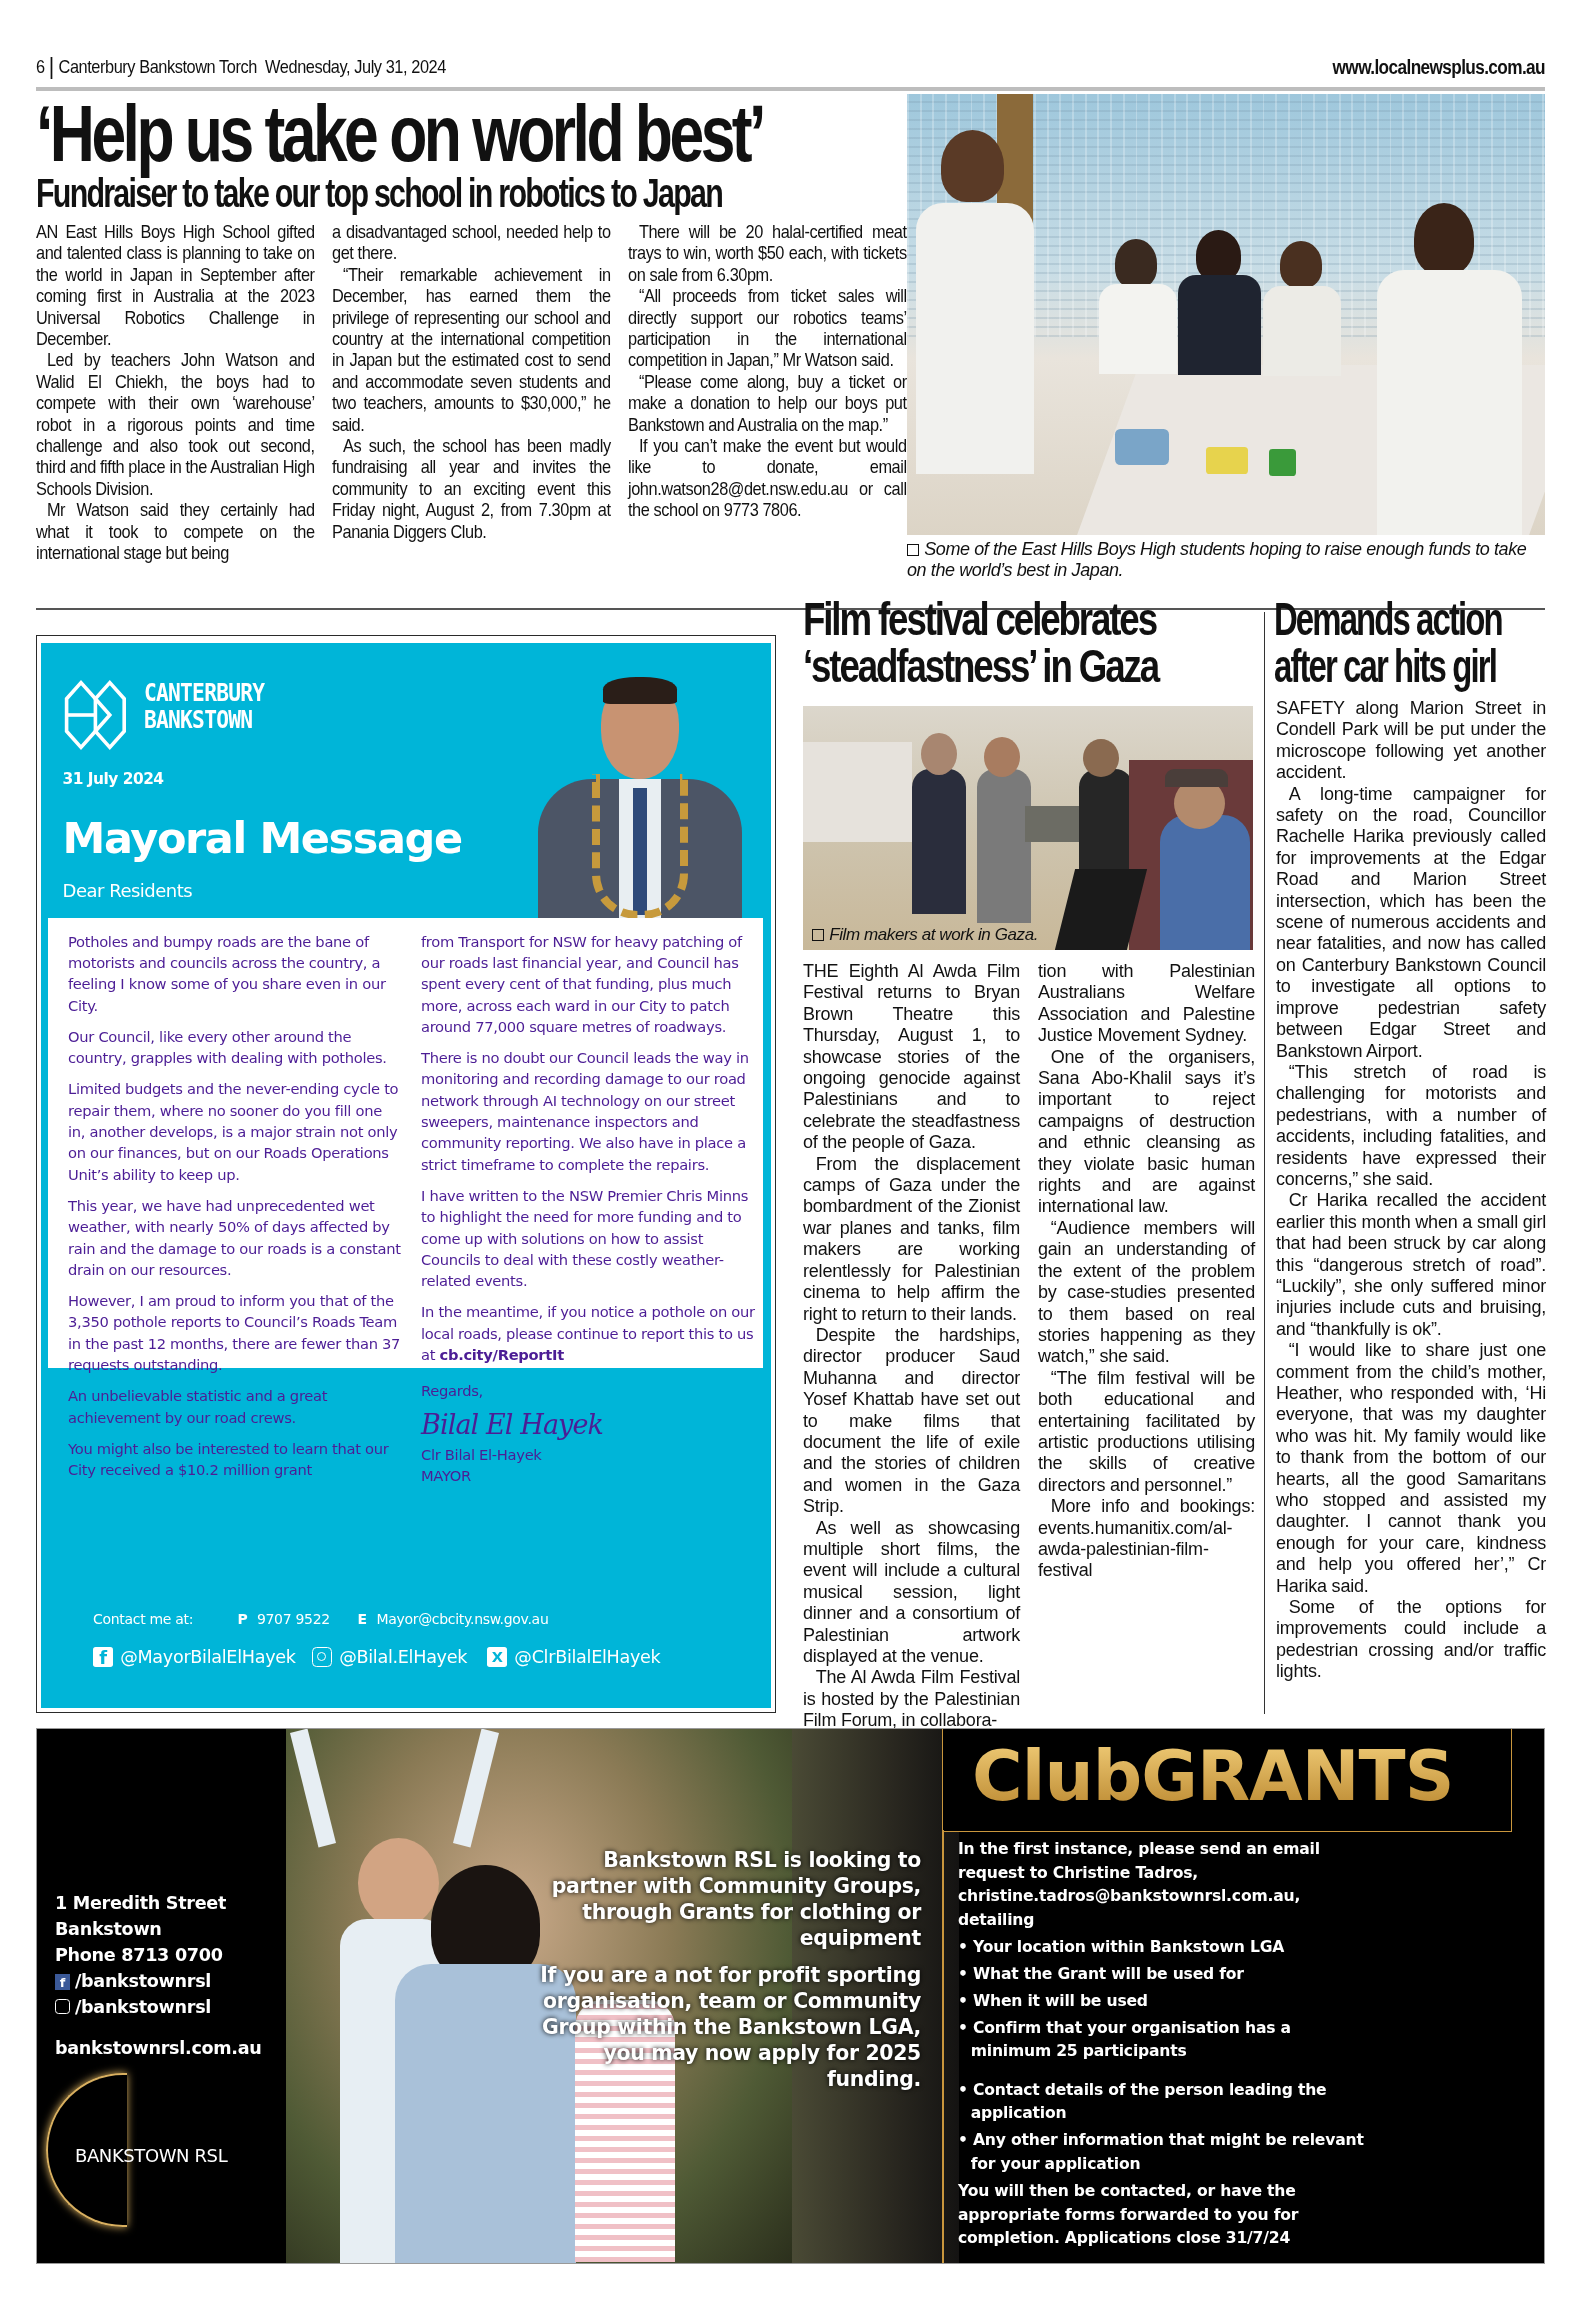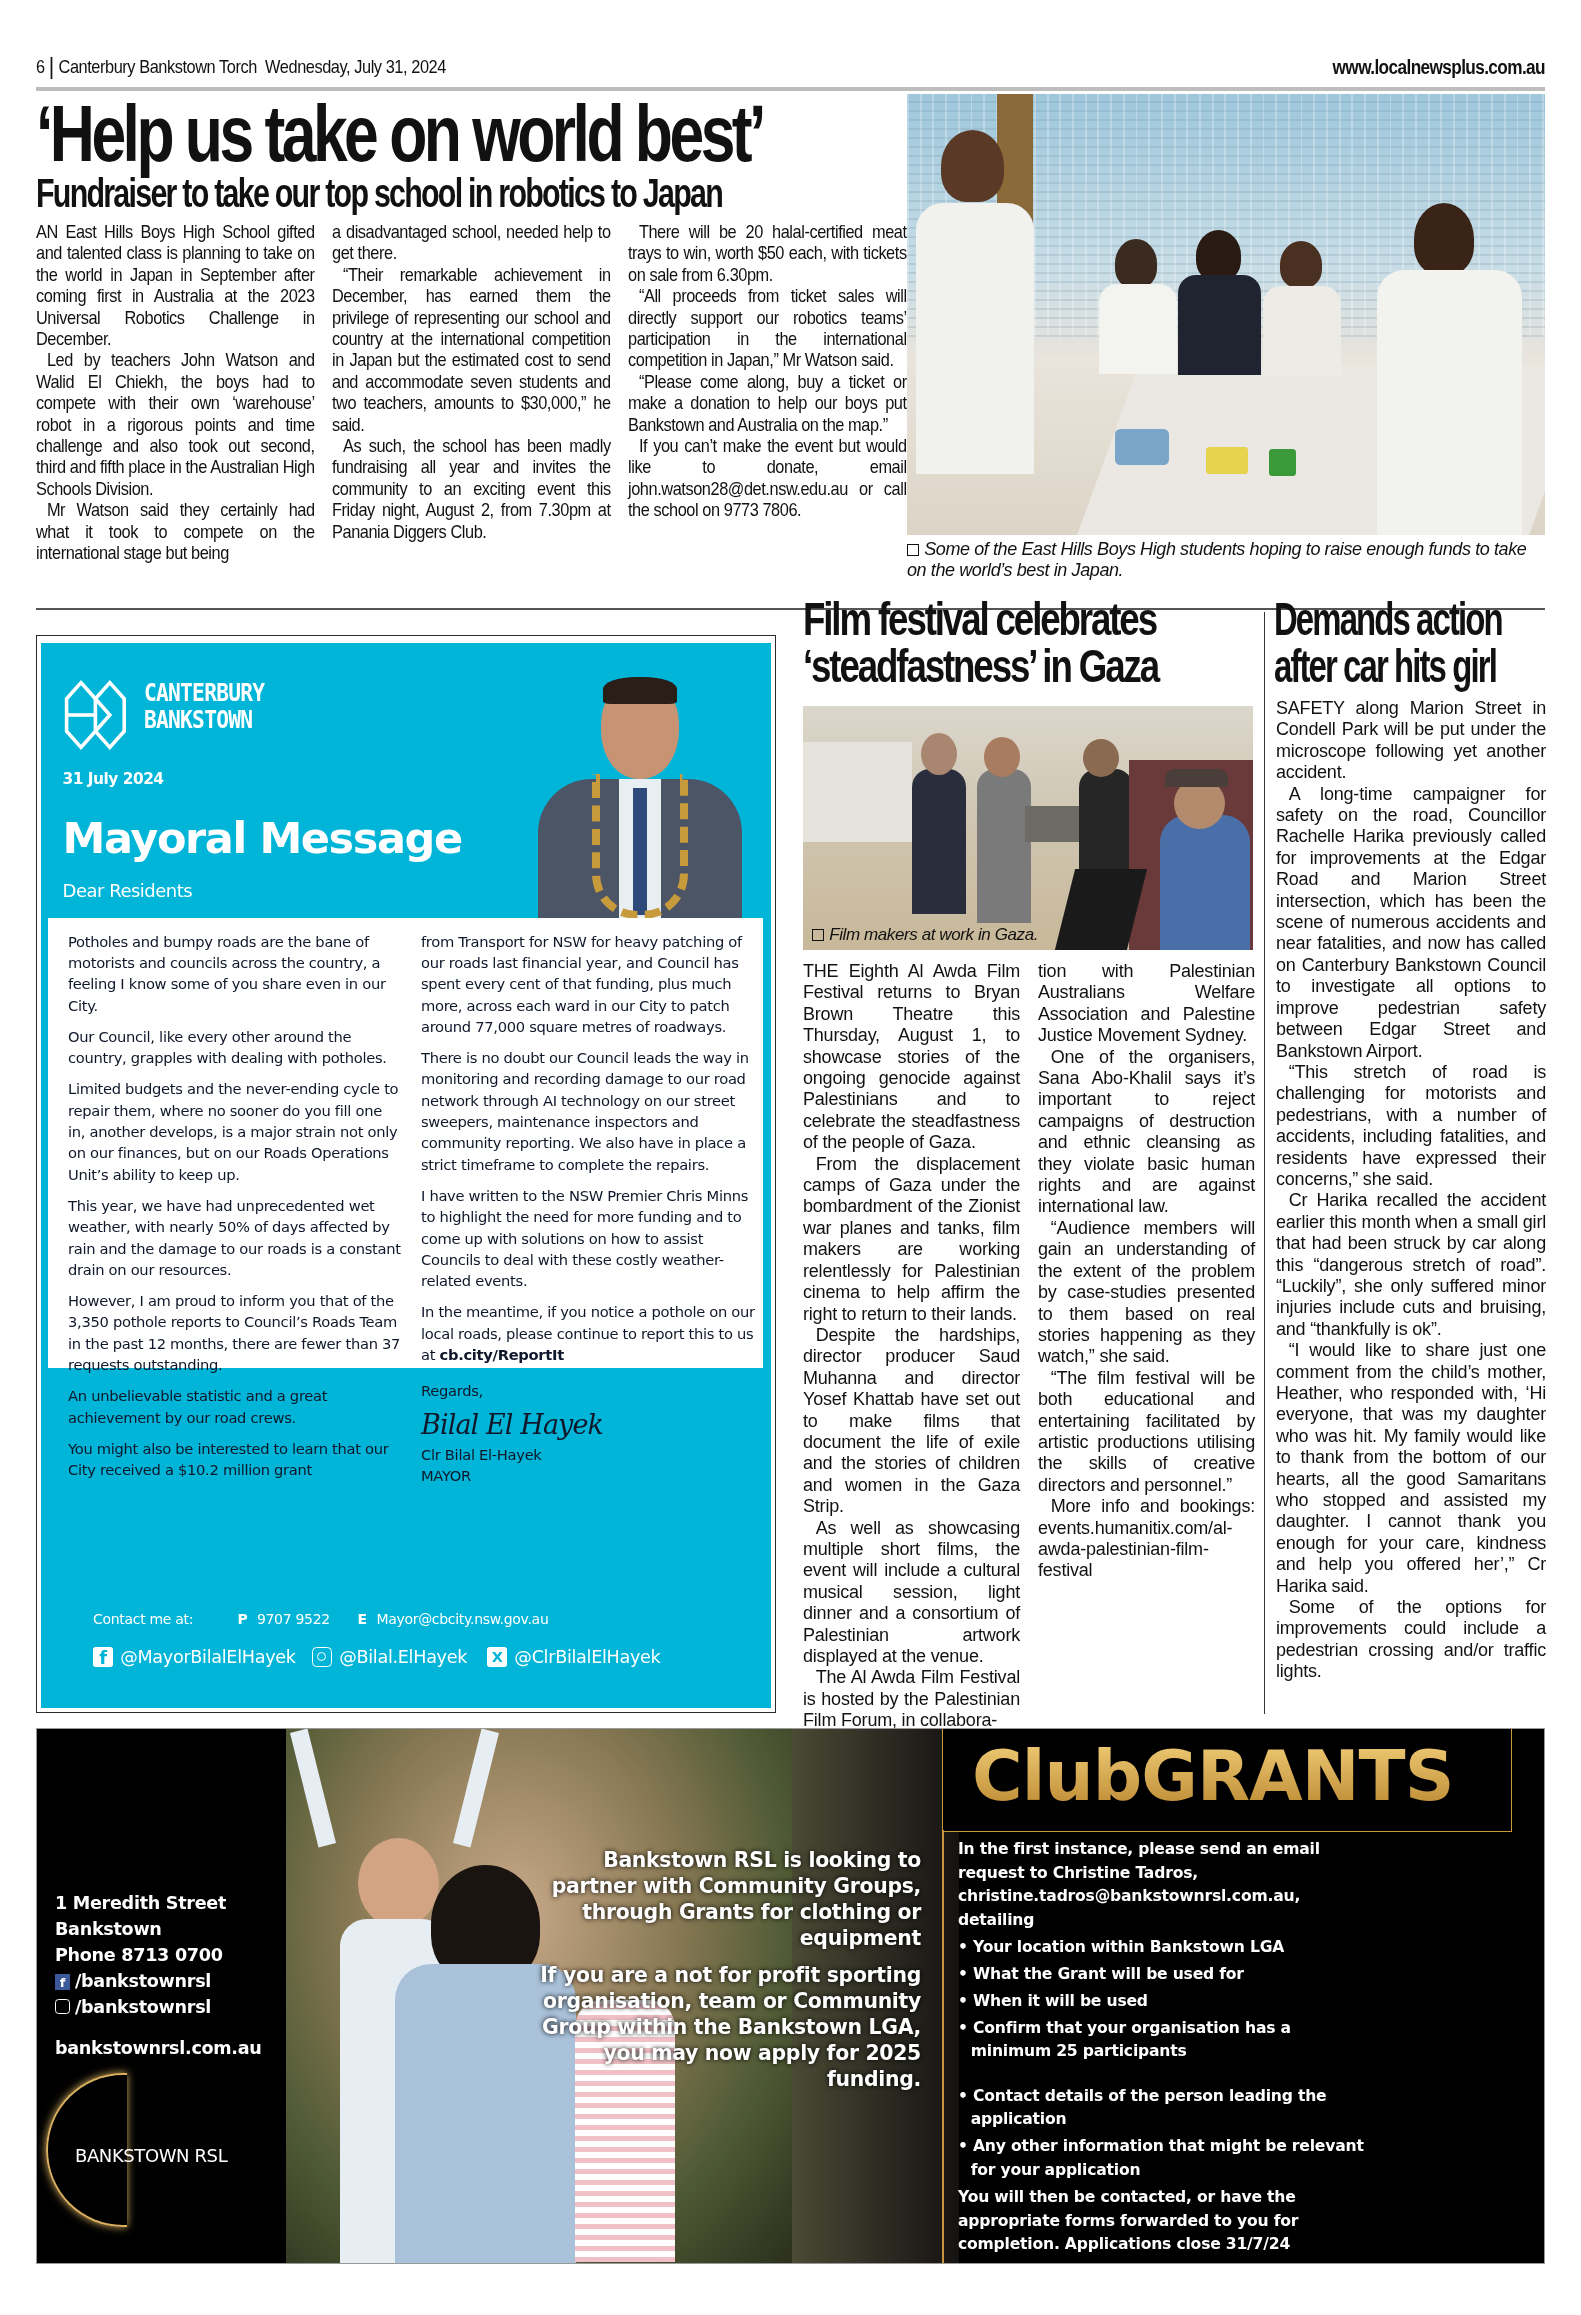--- a/index.html
+++ b/index.html
@@ -17,21 +17,21 @@
 .col p{text-indent:12.7px}
 .col p.first{text-indent:0}
 .cond{transform:scaleX(0.86);transform-origin:left top}
 .photo1{left:907px;top:94px;width:638px;height:441px;overflow:hidden;background:linear-gradient(180deg,#9ec7dc 0%,#c8dde6 40%,#e9e4dc 60%,#dcd4c6 100%)}
 .caption{font-style:italic;font-size:18px;line-height:21px;letter-spacing:-0.4px}
 .box-icon{display:inline-block;width:11.8px;height:11.8px;border:1.4px solid #111;margin-right:5.4px;vertical-align:-0.9px}
 
 .mayor{left:36px;top:635px;width:740px;height:1078px;border:1.8px solid #2a2a2a;background:#fff}
 .mayor-blue{position:absolute;left:3.6px;top:7.2px;right:3.6px;bottom:3.6px;background:#00b5d8}
 .mayor-white{position:absolute;left:11px;top:282px;width:715px;height:450px;background:#fff}
-.mayor-body{font-family:"DejaVu Sans",sans-serif;font-size:14.7px;line-height:21.3px;letter-spacing:-0.3px;color:#0f172a}
+.mayor-body{font-family:"DejaVu Sans",sans-serif;font-size:14.7px;line-height:21.3px;letter-spacing:-0.3px;color:#4c1d95}
 .mayor-body p{margin-bottom:10px}
 .contact{font-family:"DejaVu Sans",sans-serif;color:#fff;font-size:14px;letter-spacing:-0.3px}
 
 .film-hl{left:803px;top:595px;width:452px;font-weight:bold;font-size:47px;line-height:47px;letter-spacing:-2.7px;transform:scaleX(0.78);transform-origin:left top;white-space:nowrap}
 .demands-hl{left:1274px;top:595px;width:308px;font-weight:bold;font-size:47px;line-height:47px;letter-spacing:-2.7px;transform:scaleX(0.7);transform-origin:left top;white-space:nowrap}
 .ha{font-family:"Liberation Sans",sans-serif;font-size:18px;line-height:21.4px;text-align:justify;letter-spacing:-0.2px}
 .ha p{text-indent:12.7px}
 .ha p.first{text-indent:0}
 
 .club{left:36px;top:1728px;width:1509px;height:536px;border:1.8px solid #999;background:#000;overflow:hidden}
@@ -257,19 +257,19 @@
     <p style="margin-top:11px">If you are a not for profit sporting organisation, team or Community Group within the Bankstown LGA, you may now apply for 2025 funding.</p>
   </div>
 
   <div class="abs club-text" style="left:921px;top:109px;width:416px;font-weight:bold;font-size:15.6px;line-height:23.5px;letter-spacing:-0.2px">
     <p>In the first instance, please send an email request to Christine Tadros, christine.tadros@bankstownrsl.com.au, detailing</p>
     <ul style="list-style:none">
       <li style="padding-left:12.7px;text-indent:-12.7px;margin-top:3.6px">• <span>Your location within Bankstown LGA</span></li>
       <li style="padding-left:12.7px;text-indent:-12.7px;margin-top:3.6px">• <span>What the Grant will be used for</span></li>
       <li style="padding-left:12.7px;text-indent:-12.7px;margin-top:3.6px">• <span>When it will be used</span></li>
       <li style="padding-left:12.7px;text-indent:-12.7px;margin-top:3.6px">• <span>Confirm that your organisation has a minimum 25 participants</span></li>
-      <li style="padding-left:12.7px;text-indent:-12.7px;margin-top:21px">• <span>Contact details of the person leading the application</span></li>
+      <li style="padding-left:12.7px;text-indent:-12.7px;margin-top:15px">• <span>Contact details of the person leading the application</span></li>
       <li style="padding-left:12.7px;text-indent:-12.7px;margin-top:3.6px">• <span>Any other information that might be relevant for your application</span></li>
     </ul>
     <p style="margin-top:3.6px">You will then be contacted, or have the appropriate forms forwarded to you for completion. Applications close 31/7/24</p>
   </div>
 </div>
 
 
 </body></html>

